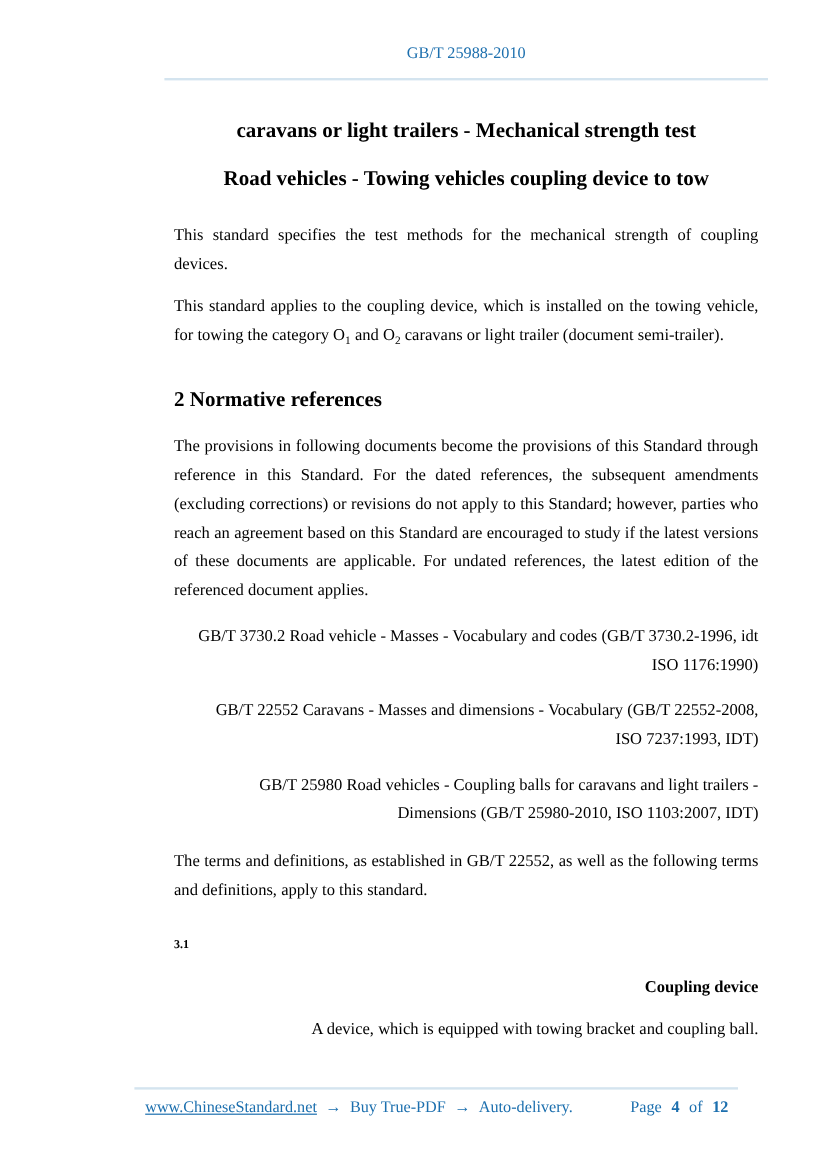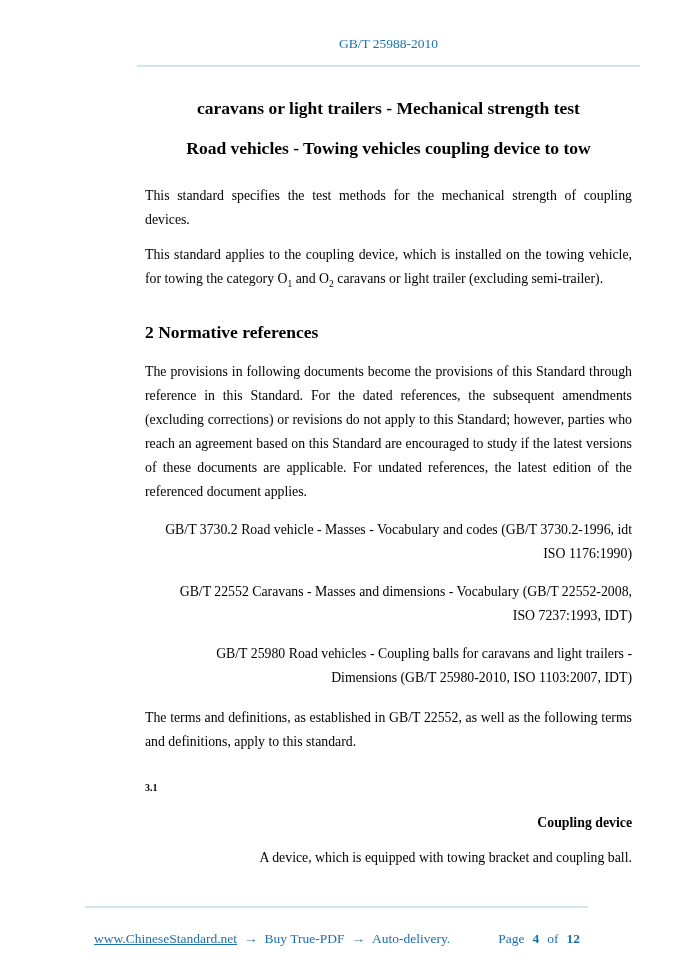--- a/index.html
+++ b/index.html
@@ -78,21 +78,21 @@
   .term-def {
     margin-top: 11px;
   }
   sub {
     font-size: 9.5px;
     line-height: 0;
   }
   
   .footer {
     position: absolute;
-    left: 85px;
+    left: 112px;
     top: 906px;
     width: 503px;
   }
   .footer-rule {
     border: none;
     border-top: 2px solid #d4e4ef;
     height: 0;
     margin: 0;
   }
   .footer-row {
@@ -111,41 +111,40 @@
   }
   .footer-link {
     text-decoration: underline;
     color: #1c6fae;
     cursor: pointer;
   }
   .footer-right {
     display: flex;
     gap: 8px;
     align-items: baseline;
-    margin-top: 16px;
   }
   .bold { font-weight: bold; }
 </style>
 </head>
 <body>
 
 <div class="page">
 
   <div class="doc-header">GB/T 25988-2010</div>
   <hr class="header-rule">
 
   <div class="doc-title">
     <div>caravans or light trailers - Mechanical strength test</div>
     <div>Road vehicles - Towing vehicles coupling device to tow</div>
   </div>
 
   <div class="content">
 
     <p class="body-p mt-p">This standard specifies the test methods for the mechanical strength of coupling devices.</p>
-    <p class="body-p mt-p2"><span>This standard applies to the coupling device, which is installed on the towing vehicle, for towing the category O</span><sub>1</sub><span> and O</span><sub>2</sub><span> caravans or light trailer (excluding semi-trailer).</span></p>
+    <p class="body-p mt-p2"><span>This standard applies to the coupling device, which is installed on the towing vehicle, for towing the category O</span><sub>1</sub><span> and O</span><sub>2</sub><span> caravans or light trailer (document semi-trailer).</span></p>
 
     <h2 class="section-heading h-normative">2 Normative references</h2>
     <p class="body-p mt-p">The provisions in following documents become the provisions of this Standard through reference in this Standard. For the dated references, the subsequent amendments (excluding corrections) or revisions do not apply to this Standard; however, parties who reach an agreement based on this Standard are encouraged to study if the latest versions of these documents are applicable. For undated references, the latest edition of the referenced document applies.</p>
     <p class="body-p indented ref-item">GB/T 3730.2 Road vehicle - Masses - Vocabulary and codes (GB/T 3730.2-1996, idt ISO 1176:1990)</p>
     <p class="body-p indented ref-item">GB/T 22552 Caravans - Masses and dimensions - Vocabulary (GB/T 22552-2008, ISO 7237:1993, IDT)</p>
     <p class="body-p indented ref-item">GB/T 25980 Road vehicles - Coupling balls for caravans and light trailers - Dimensions (GB/T 25980-2010, ISO 1103:2007, IDT)</p>
 
     <p class="body-p mt-p">The terms and definitions, as established in GB/T 22552, as well as the following terms and definitions, apply to this standard.</p>
     <p class="term-number">3.1</p>
     <p class="term-name indented">Coupling device</p>

